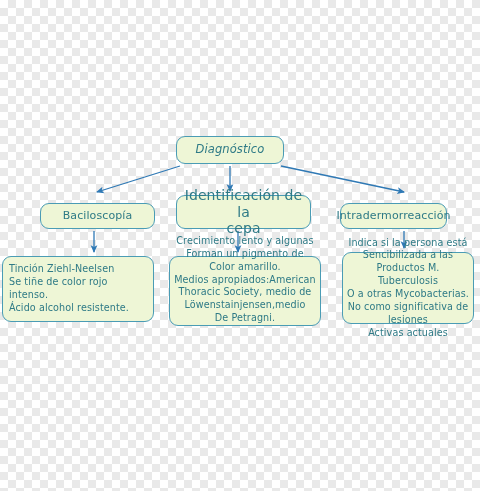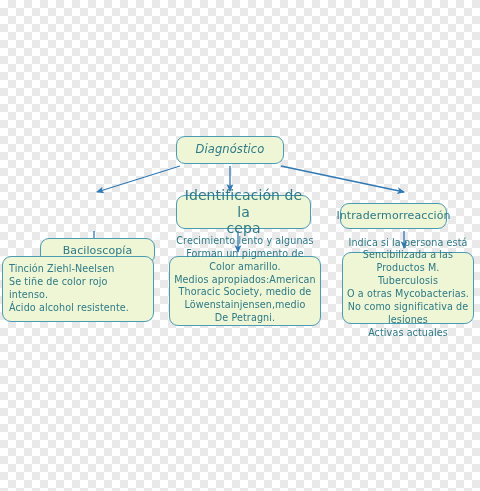--- a/index.html
+++ b/index.html
@@ -66,21 +66,20 @@
     font-style: italic;
   }
 
   
   #node-baciloscopia {
     left: 40px;
     top: 203px;
     width: 115px;
     height: 26px;
     font-size: 11px;
-    margin-top: 35px;
   }
   #node-identificacion {
     left: 176px;
     top: 195px;
     width: 135px;
     height: 34px;
     font-size: 14px;
   }
   #node-intradermo {
     left: 340px;

